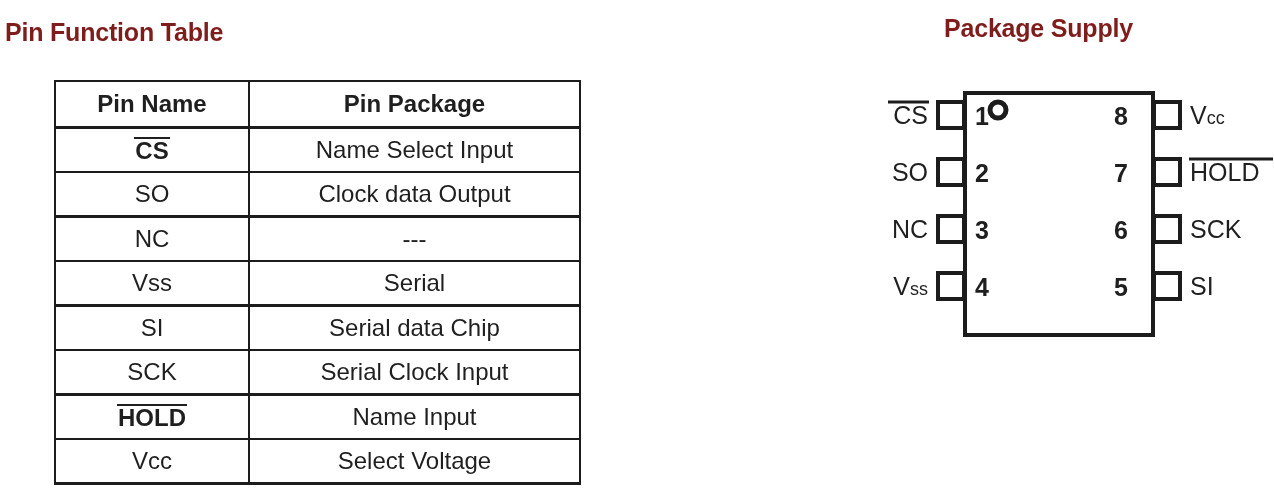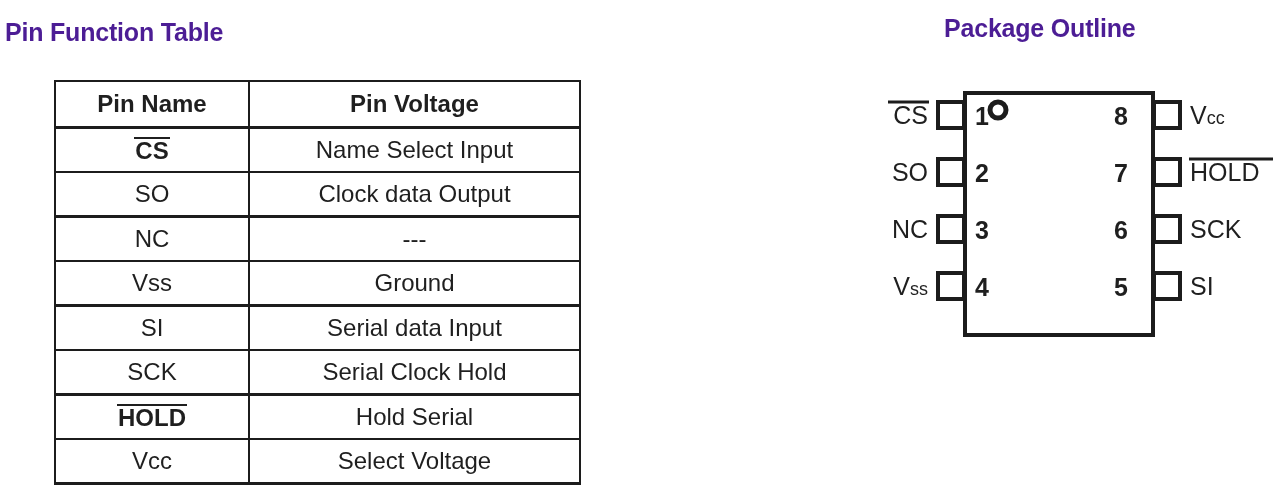--- a/index.html
+++ b/index.html
@@ -16,21 +16,21 @@
     color: #1a1a1a;
     -webkit-font-smoothing: antialiased;
   }
 
   
   .section-title {
     position: absolute;
     font-weight: bold;
     font-size: 25px;
     letter-spacing: -0.2px;
-    color: #4c1d95;
+    color: #7f1d1d;
     white-space: nowrap;
   }
   #pin-table-title { left: 5px; top: 18px; }
   #package-title  { left: 944px; top: 14px; }
 
   
   #pin-function-table {
     position: absolute;
     left: 54px;
     top: 80px;
@@ -122,60 +122,60 @@
 <div id="pin-table-title" class="section-title">Pin Function Table</div>
 
 <table id="pin-function-table">
   <colgroup>
     <col class="c-name">
     <col class="c-func">
   </colgroup>
   <thead>
     <tr>
       <th>Pin Name</th>
-      <th>Pin Voltage</th>
+      <th>Pin Package</th>
     </tr>
   </thead>
   <tbody id="pin-table-body">
       <tr>
         <td><span class="ovl">CS</span></td>
         <td>Name Select Input</td>
       </tr>
       <tr>
         <td>SO</td>
         <td>Clock data Output</td>
       </tr>
       <tr>
         <td>NC</td>
         <td>---</td>
       </tr>
       <tr>
         <td>Vss</td>
-        <td>Ground</td>
+        <td>Serial</td>
       </tr>
       <tr>
         <td>SI</td>
-        <td>Serial data Input</td>
+        <td>Serial data Chip</td>
       </tr>
       <tr>
         <td>SCK</td>
-        <td>Serial Clock Hold</td>
+        <td>Serial Clock Input</td>
       </tr>
       <tr>
         <td><span class="ovl">HOLD</span></td>
-        <td>Hold Serial</td>
+        <td>Name Input</td>
       </tr>
       <tr>
         <td>Vcc</td>
         <td>Select Voltage</td>
       </tr>
     </tbody>
 </table>
 
-<div id="package-title" class="section-title">Package Outline</div>
+<div id="package-title" class="section-title">Package Supply</div>
 
 <div id="package-outline">
   <svg width="414" height="300" viewBox="0 0 414 300" xmlns="http://www.w3.org/2000/svg">
 
     <rect class="pkg-stroke" x="105" y="23" width="188" height="242" stroke-width="4"></rect>
 
     <circle class="pkg-stroke" cx="138" cy="40" r="8" stroke-width="5"></circle>
 
     <g>
       <rect class="pkg-stroke" x="78" y="32" width="26" height="26" stroke-width="4"></rect>

